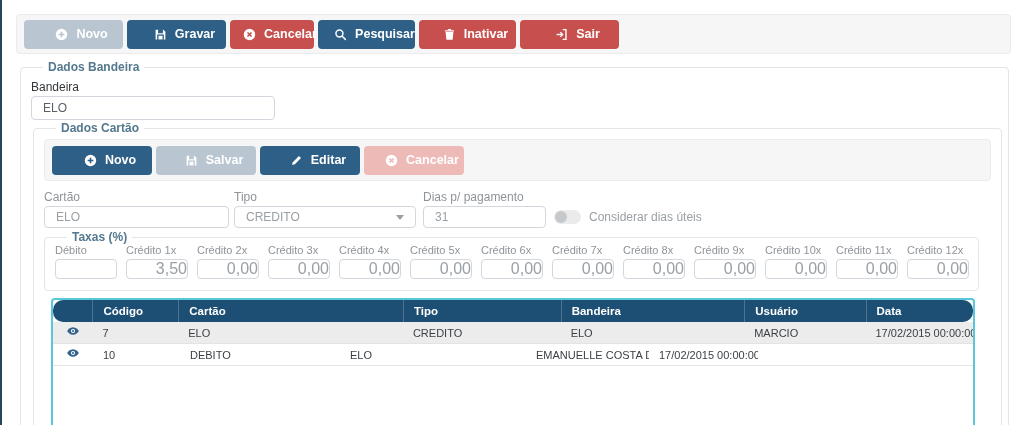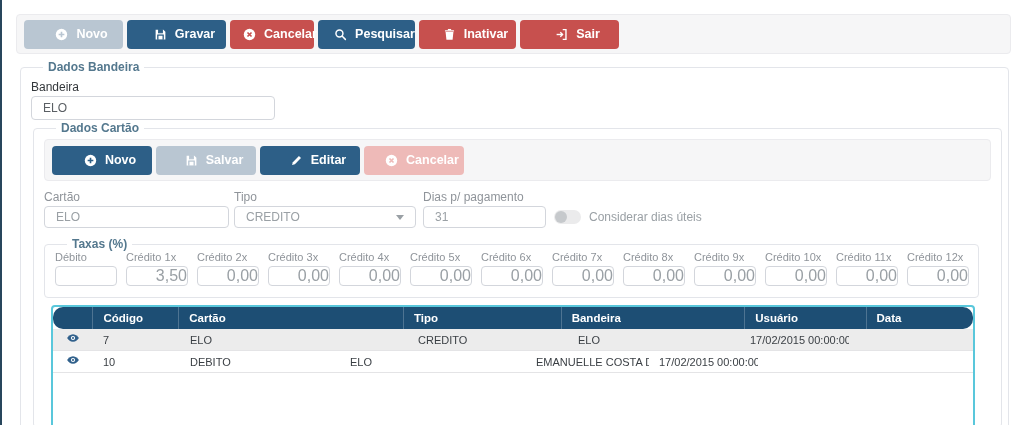--- a/index.html
+++ b/index.html
@@ -30,21 +30,21 @@
   .red .glyph { fill:#c7504e; stroke:#c7504e; }
   .blue.off .glyph { fill:#b9c6d2; stroke:#b9c6d2; }
   .red.off .glyph { fill:#eebab8; stroke:#eebab8; }
 
   
   .fieldset { position:relative; border:1px solid #e3e5ea; border-radius:4px; }
   .legend { position:absolute; top:-8px; left:22px; background:#fff; padding:0 5px;
     color:#54788e; font-weight:bold; font-size:12px; white-space:nowrap; }
   .fs-bandeira { margin:13px 15px 0 18px; height:380px; padding:10px; }
   .fs-cartao   { margin:8px 0 0 2px; width:969px; height:300px; padding:10px; }
-  .fs-taxas    { margin:16px 0 0 0; width:935px; height:54px; padding:6px 10px 0 10px; }
+  .fs-taxas    { margin:9px 0 0 0; width:935px; height:54px; padding:6px 10px 0 10px; }
 
   
   label.lbl { display:block; font-size:12px; color:#33373b; margin:2px 0 2px 0; }
   label.lbl.gray { color:#8f949a; }
   .input { border:1px solid #d3d6dc; border-radius:4px; background:#fff;
     font-family:inherit; font-size:12px; color:#5a5f64; padding:0 11px; outline:none; }
   .bandeira-input { width:244px; height:24px; }
 
   .inner-toolbar { height:42px; }
   .fields-row { display:flex; margin-top:7px; align-items:flex-start; }
@@ -312,20 +312,21 @@
                     <path d="M8 3.6C4.8 3.6 2.3 6.3 1.3 8c1 1.7 3.5 4.4 6.7 4.4s5.7-2.7 6.7-4.4C13.7 6.3 11.2 3.6 8 3.6z" fill="#31618c"></path>
                     <circle cx="8" cy="8" r="2.4" fill="#fff"></circle>
                     <circle cx="8" cy="8" r="1.2" fill="#31618c"></circle>
                   </svg></span>
             </button>
           </div>
           <div class="cell c1">7</div>
           <div class="cell c2">ELO</div>
           <div class="cell c3">CREDITO</div>
           <div class="cell c4">ELO</div>
+          <div class="cell c5">MARCIO</div>
           <div class="cell c6">17/02/2015 00:00:00</div>
         </div>
 
         <div class="grid-row">
           <div class="cell c0">
             <button class="eye-btn">
               <span><svg width="14" height="14" viewBox="0 0 16 16">
                     <path d="M8 3.6C4.8 3.6 2.3 6.3 1.3 8c1 1.7 3.5 4.4 6.7 4.4s5.7-2.7 6.7-4.4C13.7 6.3 11.2 3.6 8 3.6z" fill="#31618c"></path>
                     <circle cx="8" cy="8" r="2.4" fill="#fff"></circle>
                     <circle cx="8" cy="8" r="1.2" fill="#31618c"></circle>

